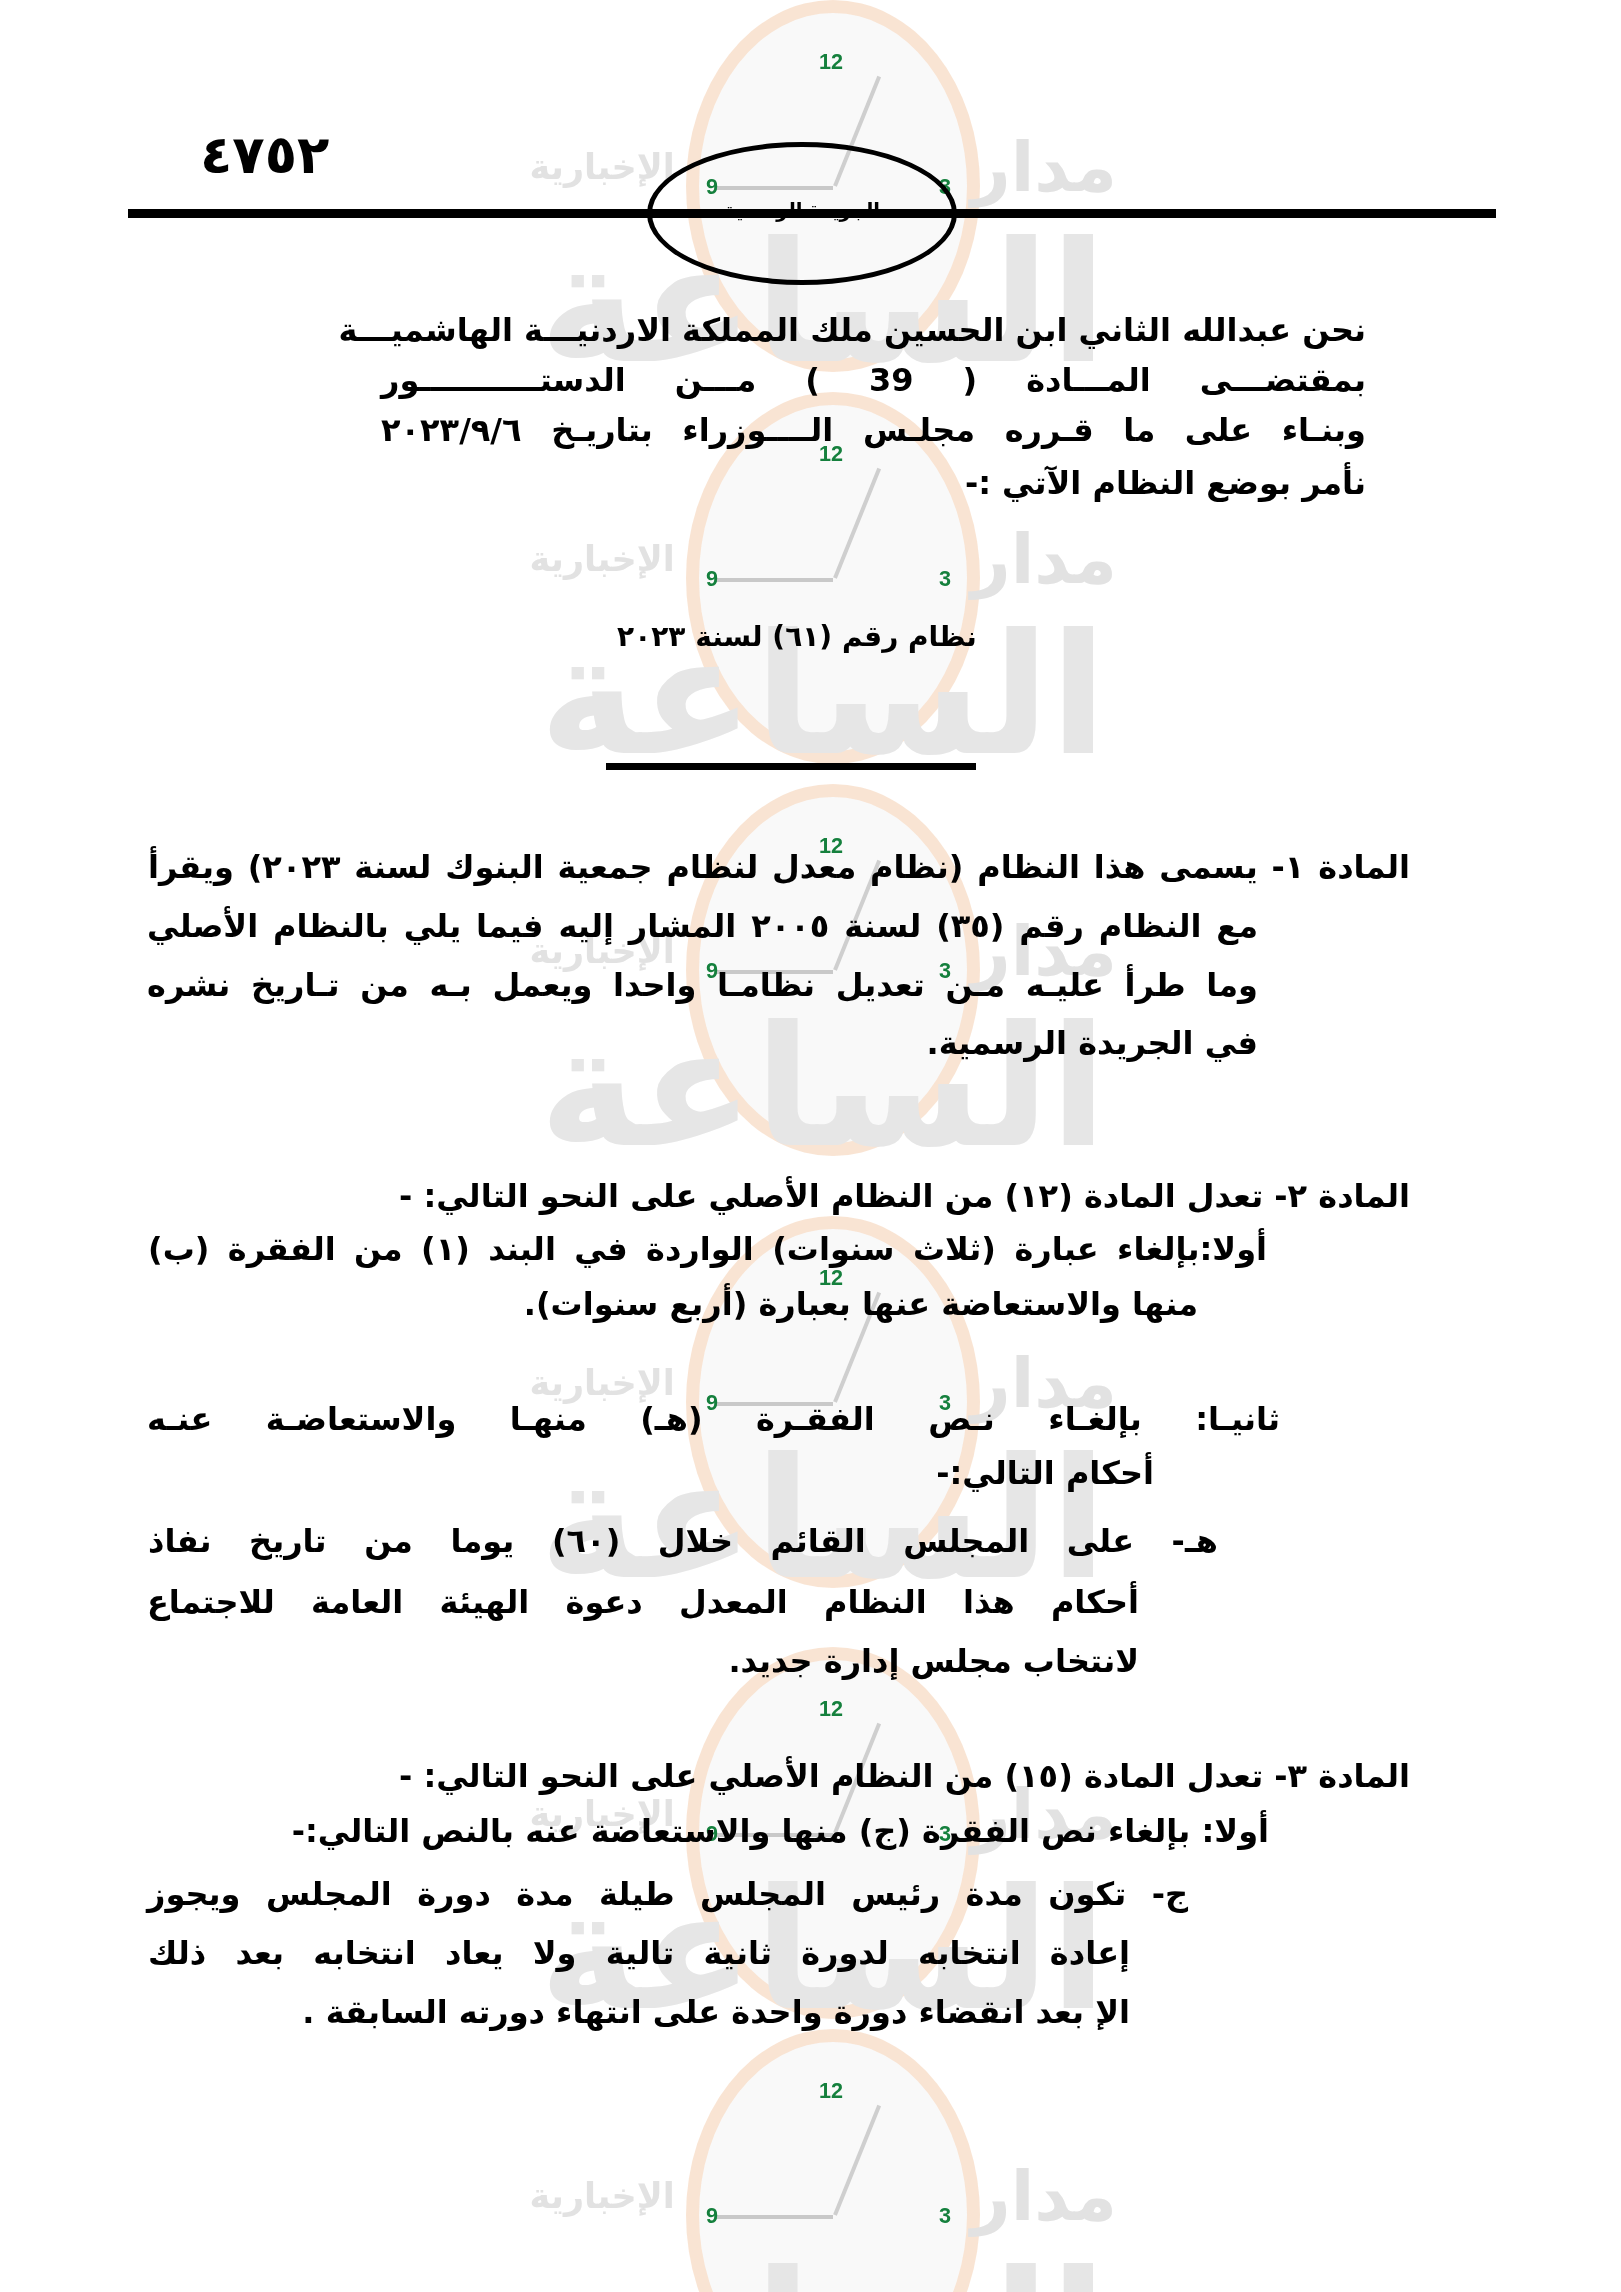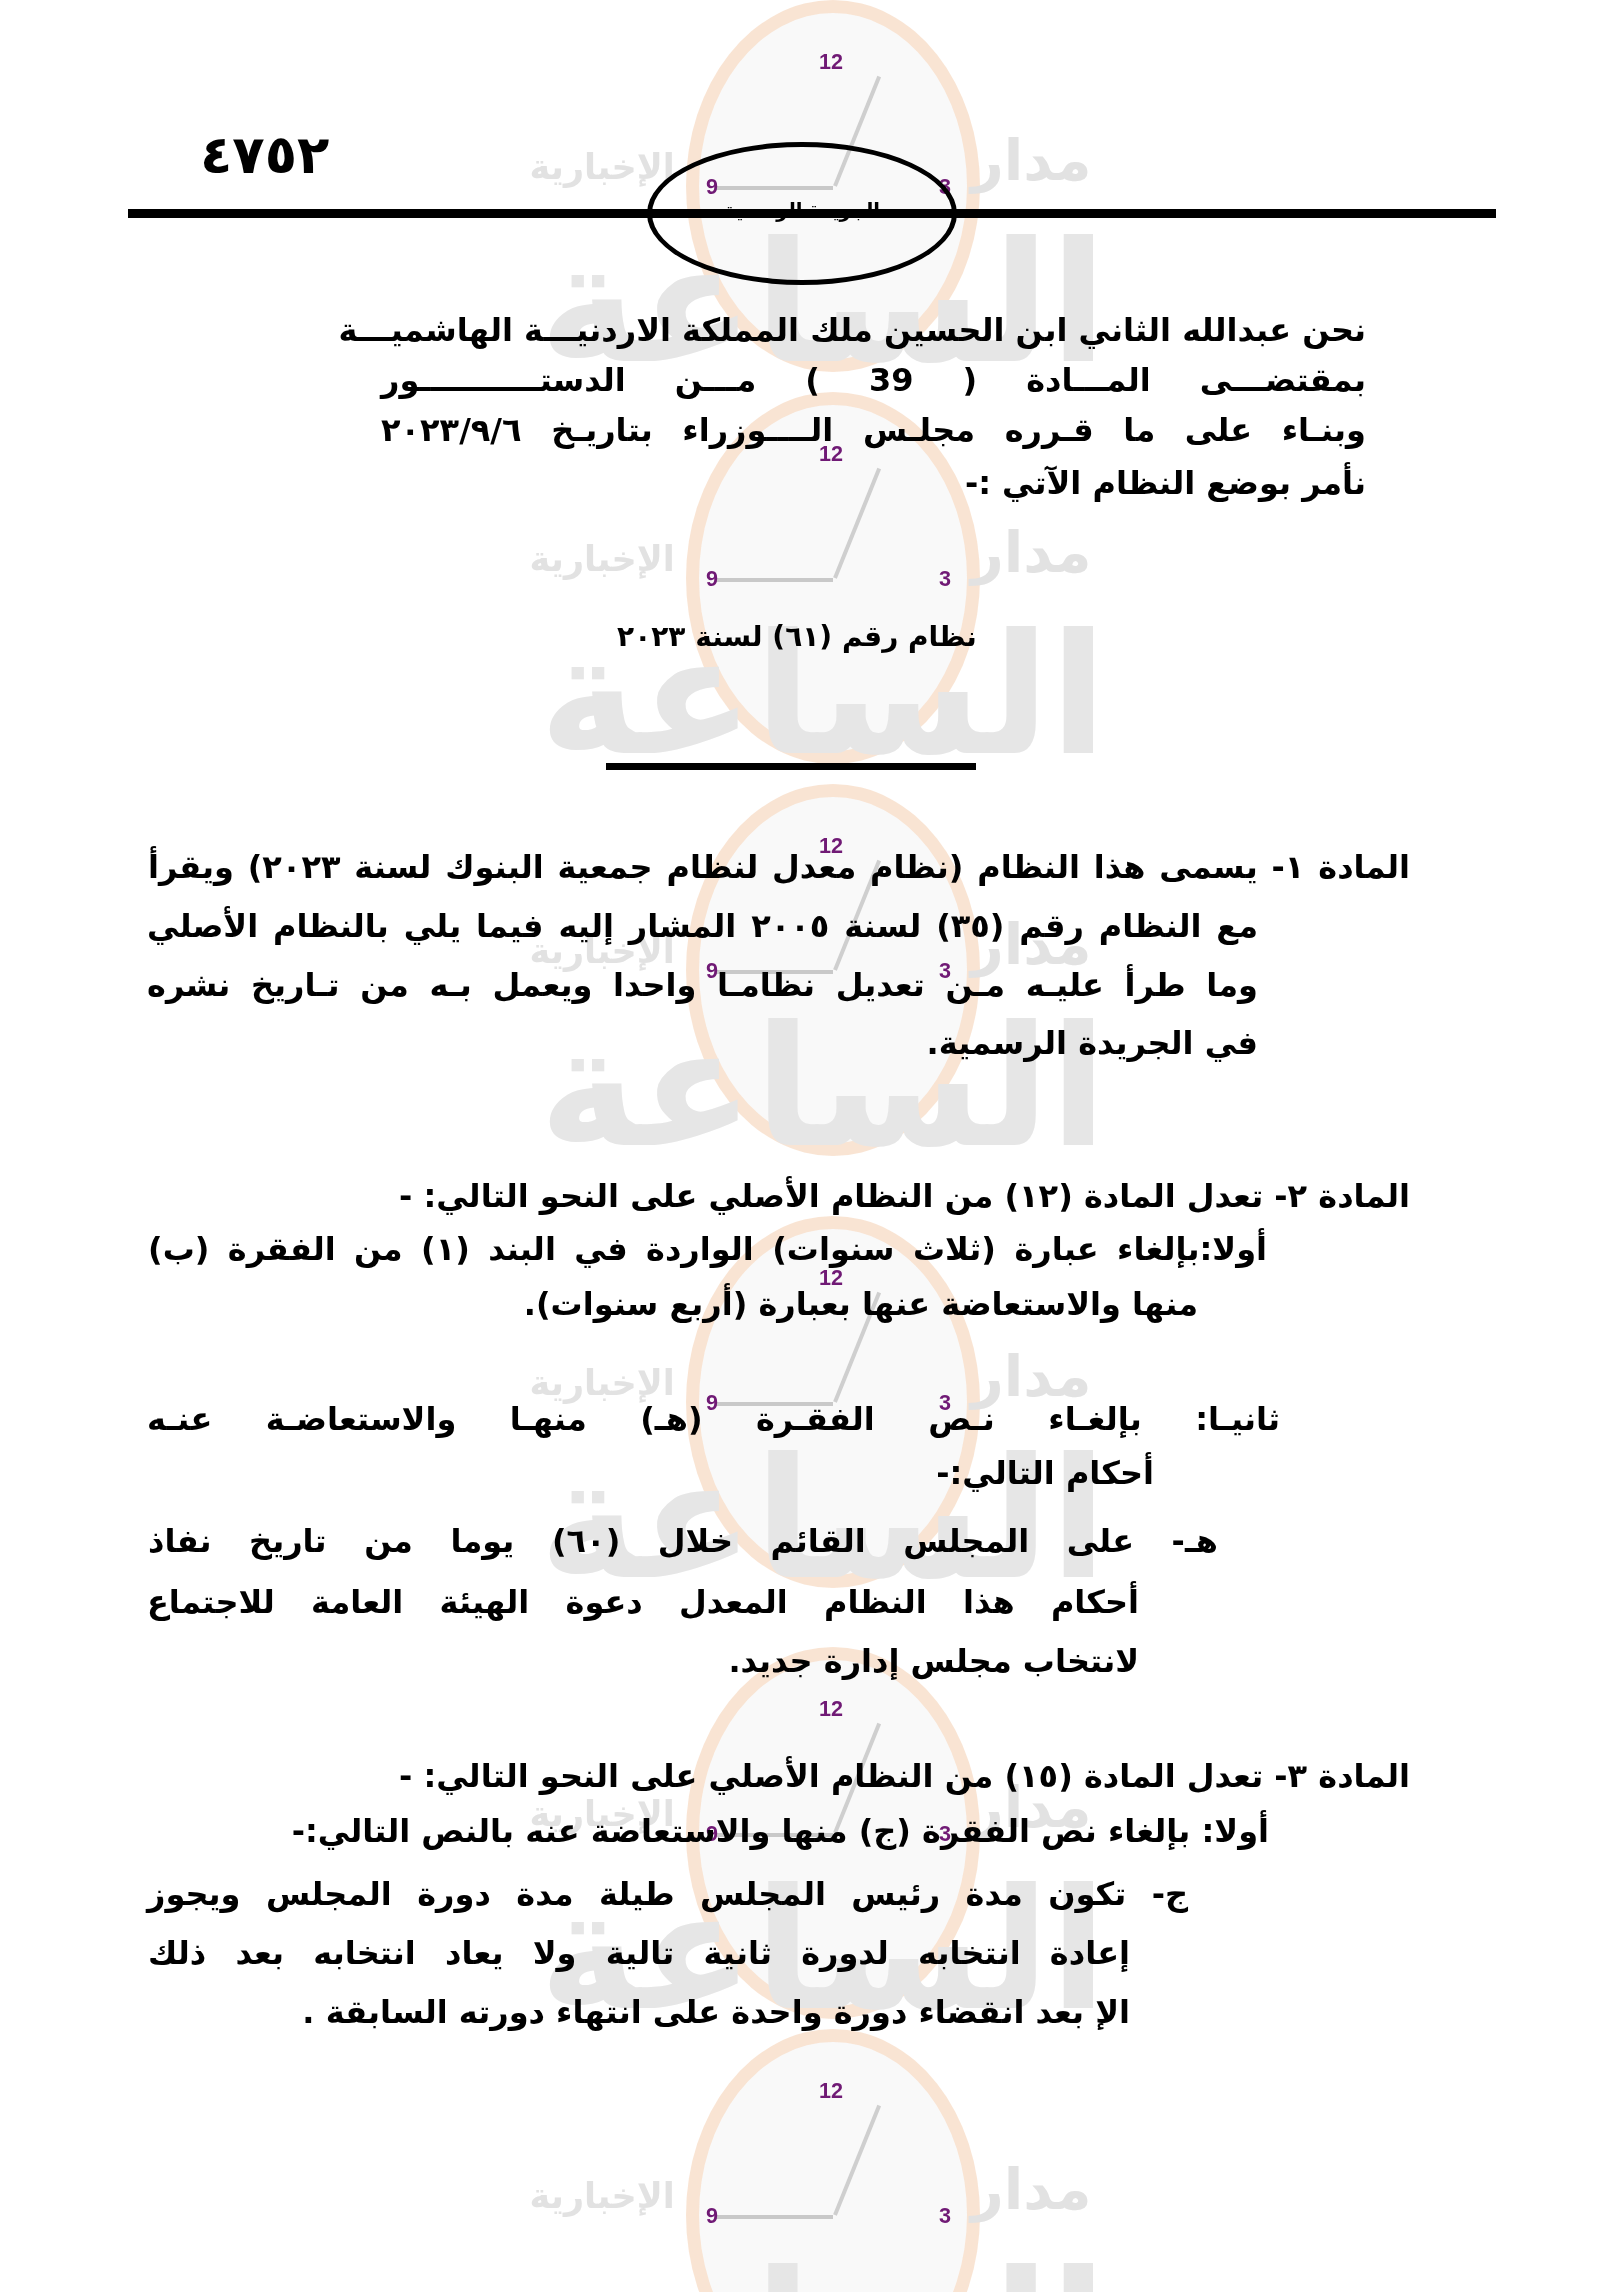--- a/index.html
+++ b/index.html
@@ -5,22 +5,22 @@
   html, body { margin:0; padding:0; }
   body { width:1621px; height:2293px; background:#ffffff; position:relative; overflow:hidden;
          font-family:"DejaVu Sans", "Liberation Sans", sans-serif; color:#000; }
   .wm { position:absolute; left:0; top:0; width:1621px; height:2293px; pointer-events:none; z-index:0; }
   .wm-unit { position:absolute; left:510px; width:627px; height:431px; }
   .wm-ring { position:absolute; left:176px; top:-39px; width:294px; height:372px; border-radius:50%;
              border:13.7px solid rgba(250,190,140,0.35); box-sizing:border-box; background:rgba(245,245,245,0.6); }
   .wm-hands { position:absolute; left:323px; top:147px; width:3.9px; height:3.9px; }
   .wm-hand-h { position:absolute; left:-118px; top:0; width:118px; height:3.9px; background:#c9c9c9; }
   .wm-hand-m { position:absolute; left:0; top:-118px; width:3.9px; height:118px; background:#cfcfcf; transform:rotate(22deg); transform-origin:bottom; }
-  .wm-num { position:absolute; font-family:"Liberation Sans", sans-serif; font-weight:bold; font-size:21.6px; color:#701a75; }
-  .wm-madar { position:absolute; left:461px; top:88px; font-family:"DejaVu Sans", sans-serif; font-weight:bold; font-size:57px; color:#e2e2e2; direction:rtl; }
+  .wm-num { position:absolute; font-family:"Liberation Sans", sans-serif; font-weight:bold; font-size:21.6px; color:#15803d; }
+  .wm-madar { position:absolute; left:461px; top:88px; font-family:"DejaVu Sans", sans-serif; font-weight:bold; font-size:69px; color:#e2e2e2; direction:rtl; }
   .wm-ikh { position:absolute; left:19.6px; top:108px; font-family:"DejaVu Sans", sans-serif; font-weight:bold; font-size:35px; color:#e2e2e2; direction:rtl; }
   .wm-saa { position:absolute; left:29px; top:167px; font-family:"DejaVu Sans", sans-serif; font-weight:bold; font-size:167px; color:#e6e6e6; direction:rtl; letter-spacing:9.8px; }
 
   .content { position:absolute; left:0; top:0; width:1621px; height:2293px; z-index:1;margin-left:28px; }
 
   .page-number { position:absolute; left:172px; top:125px; font-family:"DejaVu Sans", sans-serif; font-weight:bold; font-size:53px; line-height:59px; }
   .header-line { position:absolute; left:100px; top:209px; width:1368px; height:8.8px; background:#000; }
   .header-oval { position:absolute; left:619px; top:142px; width:310px; height:143px; border:5.9px solid #000; border-radius:50%;
                  box-sizing:border-box; background:rgba(255,255,255,0.0); display:flex; align-items:center; justify-content:center; }
   .header-oval-label { font-family:"DejaVu Sans", sans-serif; font-size:19.6px; font-weight:bold; direction:rtl; margin-top:-5.9px; }

